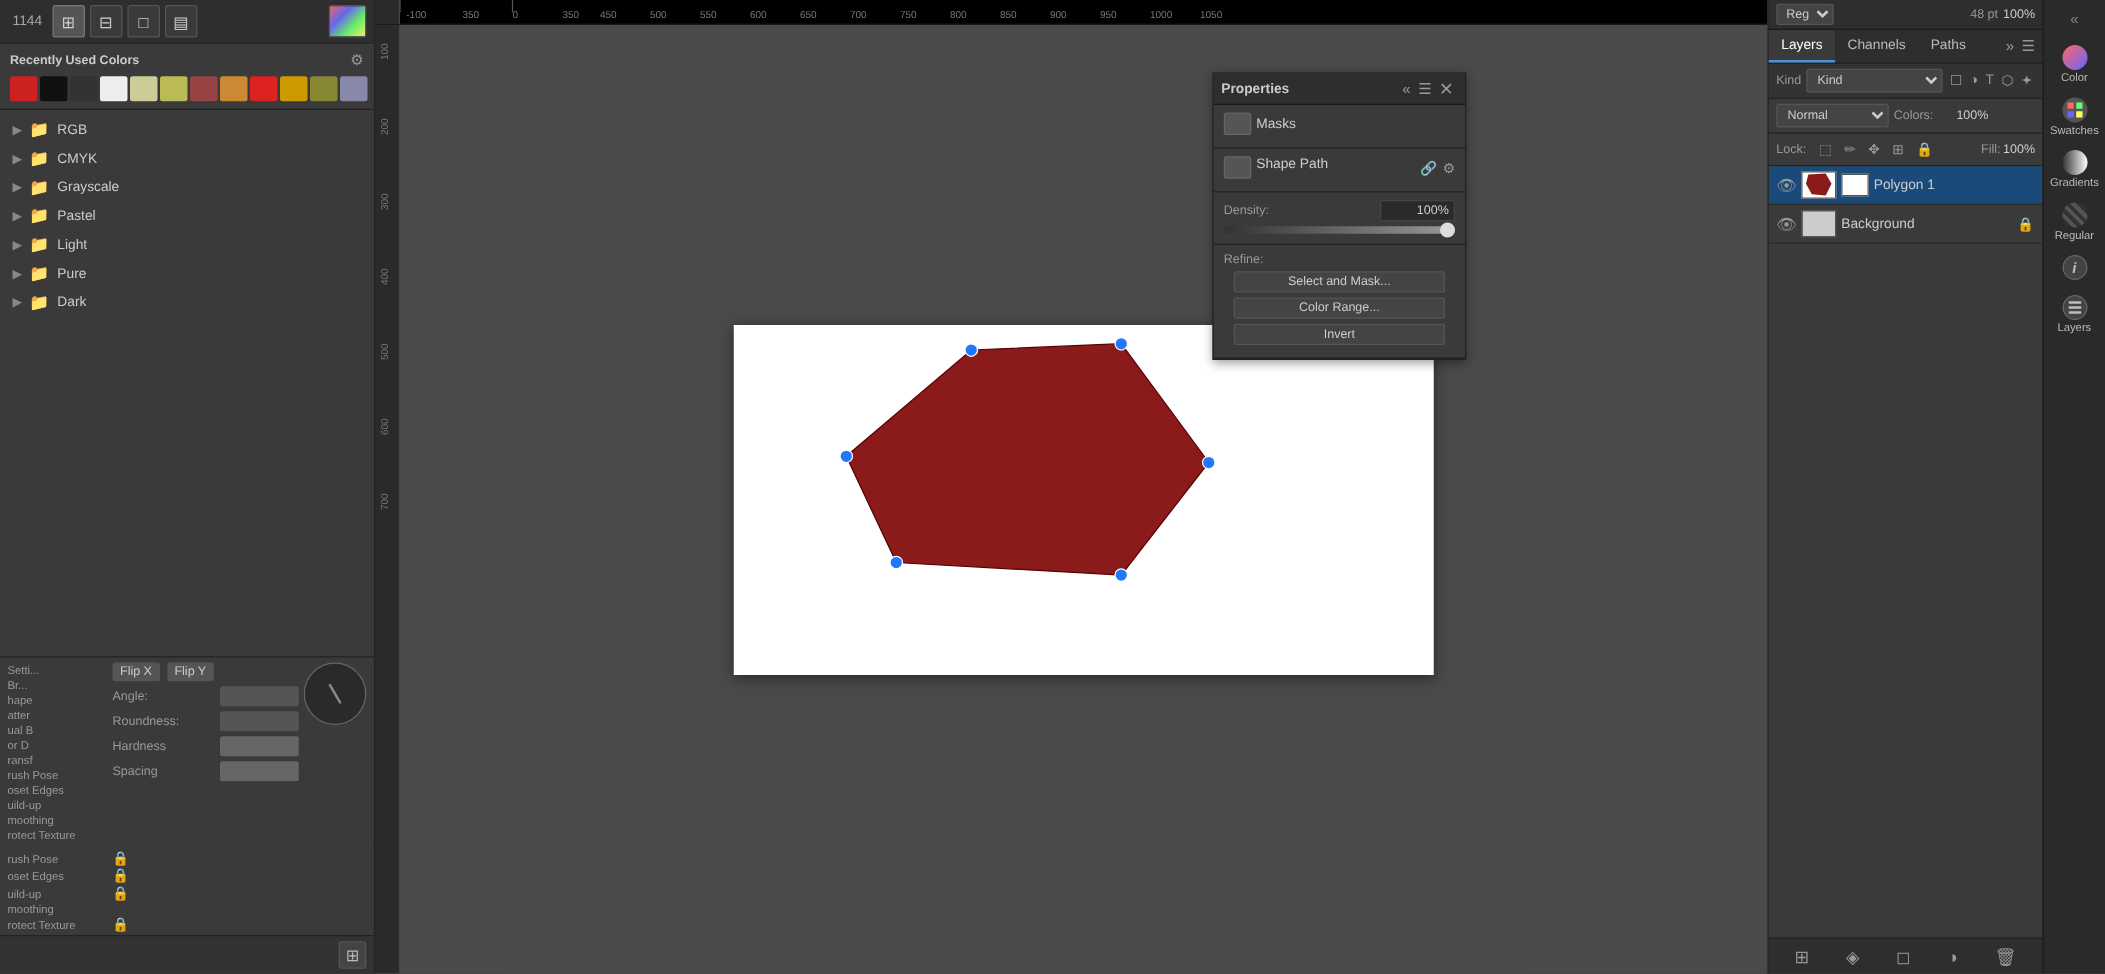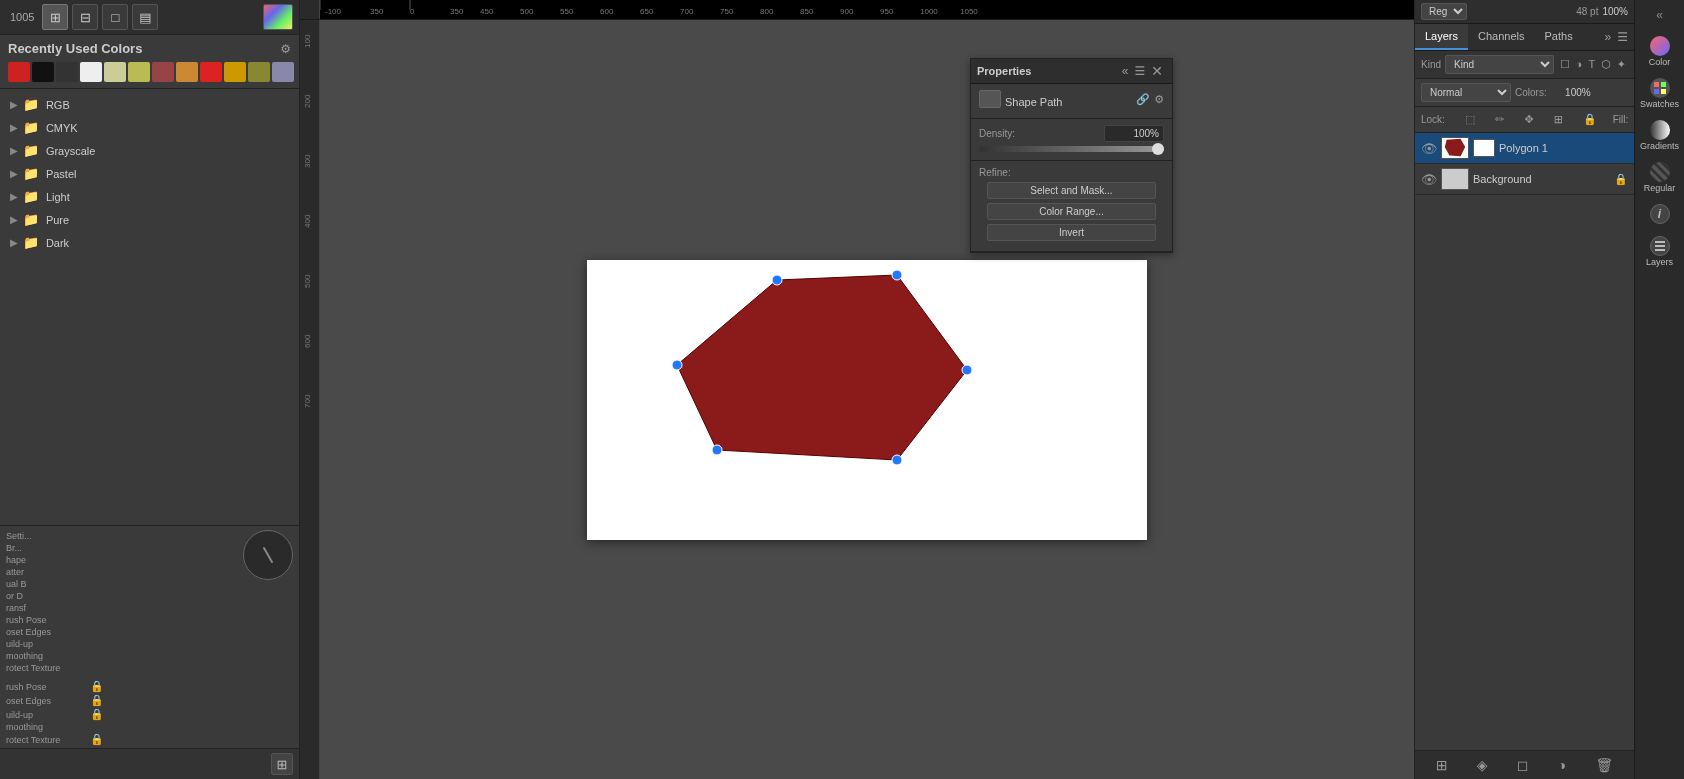--- a/index.html
+++ b/index.html
@@ -70,21 +70,21 @@
       background: #3a3a3a;
       border-bottom: 1px solid #222;
     }
     .recently-used-header {
       display: flex;
       align-items: center;
       justify-content: space-between;
       margin-bottom: 6px;
     }
     .recently-used-title {
-      font-size: 13px;
+      font-size: 10px;
       color: #ccc;
       font-weight: bold;
     }
     .gear-icon {
       color: #999;
       font-size: 12px;
       cursor: pointer;
     }
     .color-swatches-row {
       display: flex;
@@ -333,21 +333,21 @@
       border-radius: 2px;
       width: 90px;
     }
     .opacity-label { color: #999; font-size: 10px; }
     .opacity-value { color: #ccc; font-size: 10px; width: 40px; text-align: right; }
 
     
     .layer-locks-row {
       display: flex;
       align-items: center;
-      gap: 12px;
+      gap: 2px;
       padding: 4px 6px;
       border-bottom: 1px solid #222;
       flex-shrink: 0;
     }
     .lock-label { color: #999; font-size: 10px; margin-right: 4px; }
     .lock-btn {
       color: #999;
       font-size: 11px;
       cursor: pointer;
       padding: 1px 3px;
@@ -577,21 +577,21 @@
       padding: 4px;
       margin-bottom: 4px;
     }
   </style>
 </head>
 <body>
 
 <div class="left-panel">
 
   <div class="left-panel-top">
-    <span class="number-label">1005</span>
+    <span class="number-label">1144</span>
     <div class="tool-icon-btn active">⊞</div>
     <div class="tool-icon-btn">⊟</div>
     <div class="tool-icon-btn">□</div>
     <div class="tool-icon-btn">▤</div>
     <div class="tool-icon-btn color-btn"></div>
   </div>
 
   <div class="recently-used-section">
     <div class="recently-used-header">
       <span class="recently-used-title">Recently Used Colors</span>
@@ -661,20 +661,47 @@
           <span style="color:#999;font-size:9px;padding:1px 0;">hape</span>
           <span style="color:#999;font-size:9px;padding:1px 0;">atter</span>
           <span style="color:#999;font-size:9px;padding:1px 0;">ual B</span>
           <span style="color:#999;font-size:9px;padding:1px 0;">or D</span>
           <span style="color:#999;font-size:9px;padding:1px 0;">ransf</span>
           <span style="color:#999;font-size:9px;padding:1px 0;">rush Pose</span>
           <span style="color:#999;font-size:9px;padding:1px 0;">oset Edges</span>
           <span style="color:#999;font-size:9px;padding:1px 0;">uild-up</span>
           <span style="color:#999;font-size:9px;padding:1px 0;">moothing</span>
           <span style="color:#999;font-size:9px;padding:1px 0;">rotect Texture</span>
+        </div>
+        <div style="display:flex; flex-direction:column; gap:4px; flex:1;">
+
+          <div class="brush-row-top">
+            <button class="flip-btn">Flip X</button>
+            <button class="flip-btn">Flip Y</button>
+          </div>
+
+          <div class="brush-row">
+            <span class="brush-label">Angle:</span>
+            <div class="brush-input-bar"></div>
+          </div>
+
+          <div class="brush-row">
+            <span class="brush-label">Roundness:</span>
+            <div class="brush-input-bar"></div>
+          </div>
+
+          <div class="brush-row">
+            <span class="brush-label">Hardness</span>
+            <div class="brush-input-bar" style="background:#666;"></div>
+          </div>
+
+          <div class="brush-row">
+            <span class="brush-label">Spacing</span>
+            <div class="brush-input-bar" style="background:#666;"></div>
+          </div>
         </div>
 
         <div class="angle-preview">
           <div class="angle-dial-line"></div>
         </div>
       </div>
     </div>
   </div>
 
   <div style="display:flex;flex-direction:column;padding:2px 6px;background:#3a3a3a;gap:1px;">
@@ -769,24 +796,30 @@
 </div>
 
 <div class="properties-panel">
   <div class="properties-header">
     <span class="properties-title">Properties</span>
     <span class="properties-icon">«</span>
     <span class="properties-icon">☰</span>
     <span class="properties-close">✕</span>
   </div>
 
-
   <div class="properties-section">
     <div class="prop-row">
-      <div style="display:flex;align-items:flex-end;gap:4px;flex:1;">
+      <div style="width:22px;height:18px;background:#555;border:1px solid #666;border-radius:2px;"></div>
+      <span style="color:#ccc;font-size:11px;flex:1;">Masks</span>
+    </div>
+  </div>
+
+  <div class="properties-section">
+    <div class="prop-row">
+      <div style="display:flex;align-items:flex-start;gap:4px;flex:1;">
         <div style="width:22px;height:18px;background:#555;border:1px solid #666;border-radius:2px;"></div>
         <span style="color:#ccc;font-size:11px;">Shape Path</span>
       </div>
       <span style="color:#999;font-size:11px;cursor:pointer;">🔗</span>
       <span style="color:#999;font-size:11px;cursor:pointer;">⚙</span>
     </div>
   </div>
 
   <div class="properties-section">
     <div class="prop-row">

